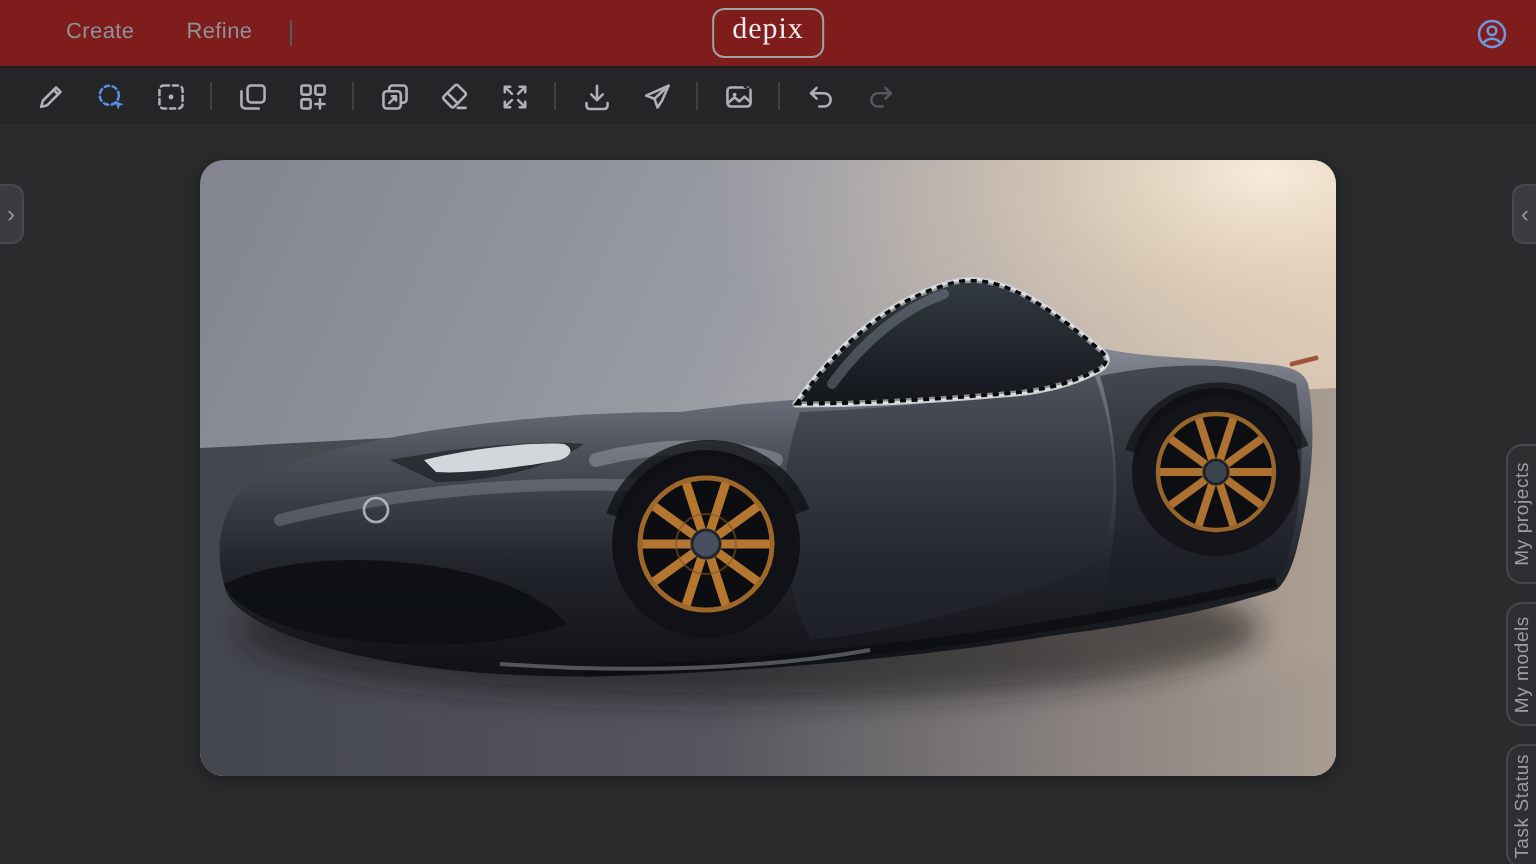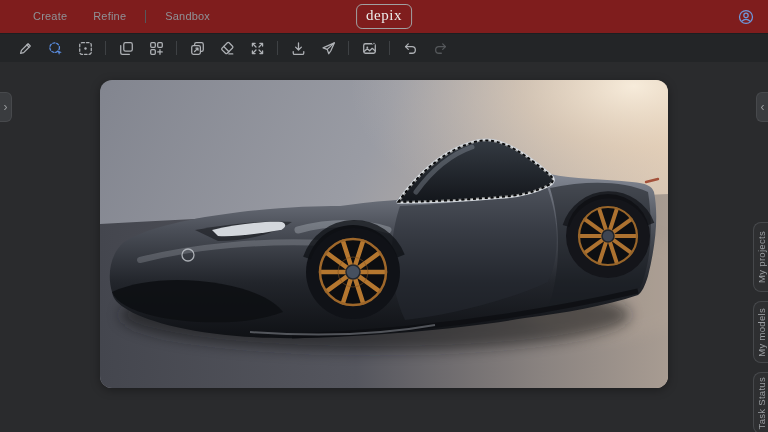--- a/index.html
+++ b/index.html
@@ -60,21 +60,20 @@
 </head>
 <body>
 
 <div class="app">
 
   <header class="topnav">
     <nav class="tabs">
       <button class="tab">Create</button>
       <button class="tab">Refine</button>
       <span class="navsep"></span>
-      <button class="tab">Sandbox</button>
     </nav>
     <div class="logo">
       <span>depix</span>
     </div>
     <button class="avatar">
       <svg width="18" height="18" viewBox="0 0 20 20" fill="none" stroke="currentColor" stroke-width="1.4" stroke-linecap="round" stroke-linejoin="round">
         <circle cx="10" cy="10" r="7.2"></circle>
           <circle cx="10" cy="8.2" r="2.4"></circle>
           <path d="M5.6 14.6a5.8 5.8 0 0 1 8.8 0"></path>
       </svg>

